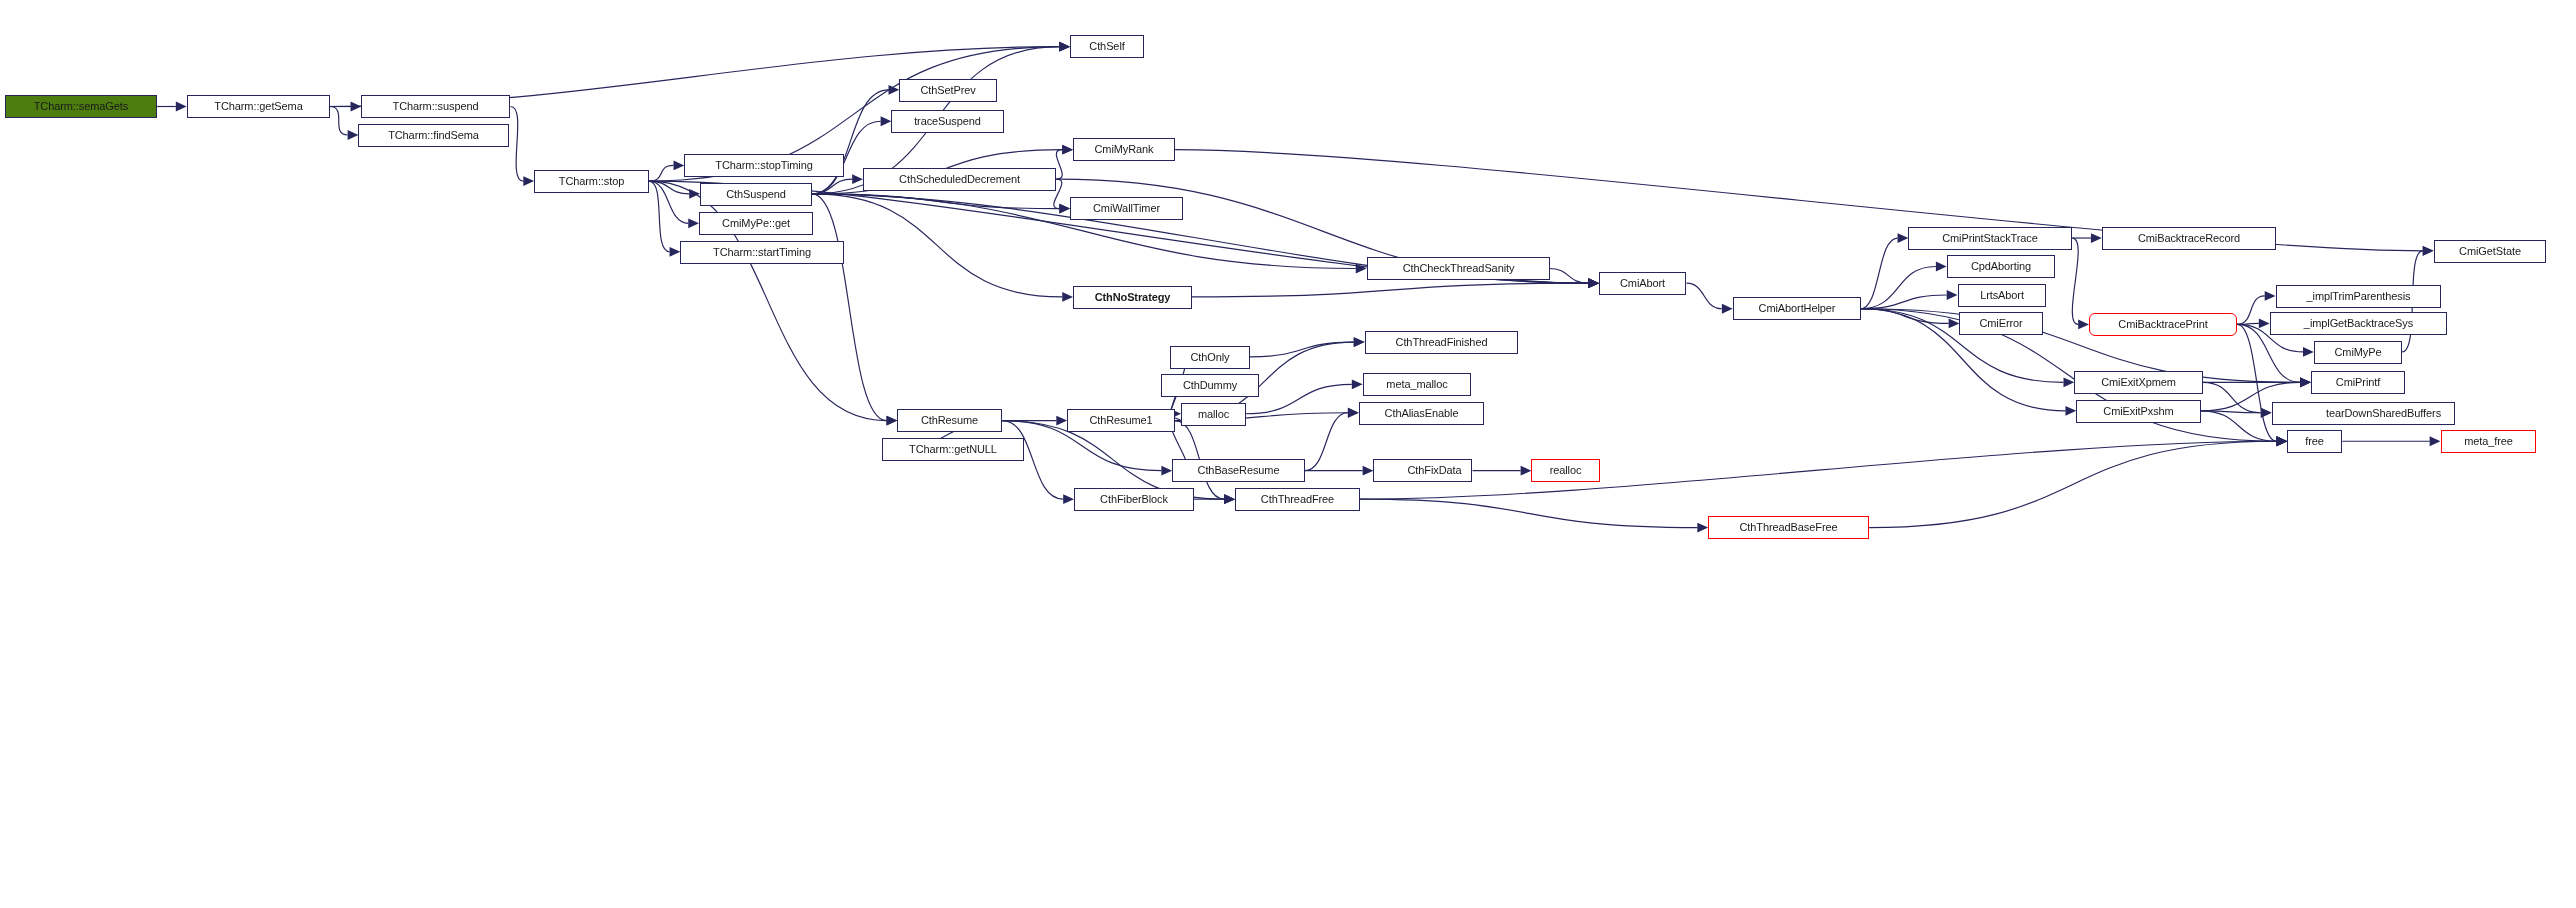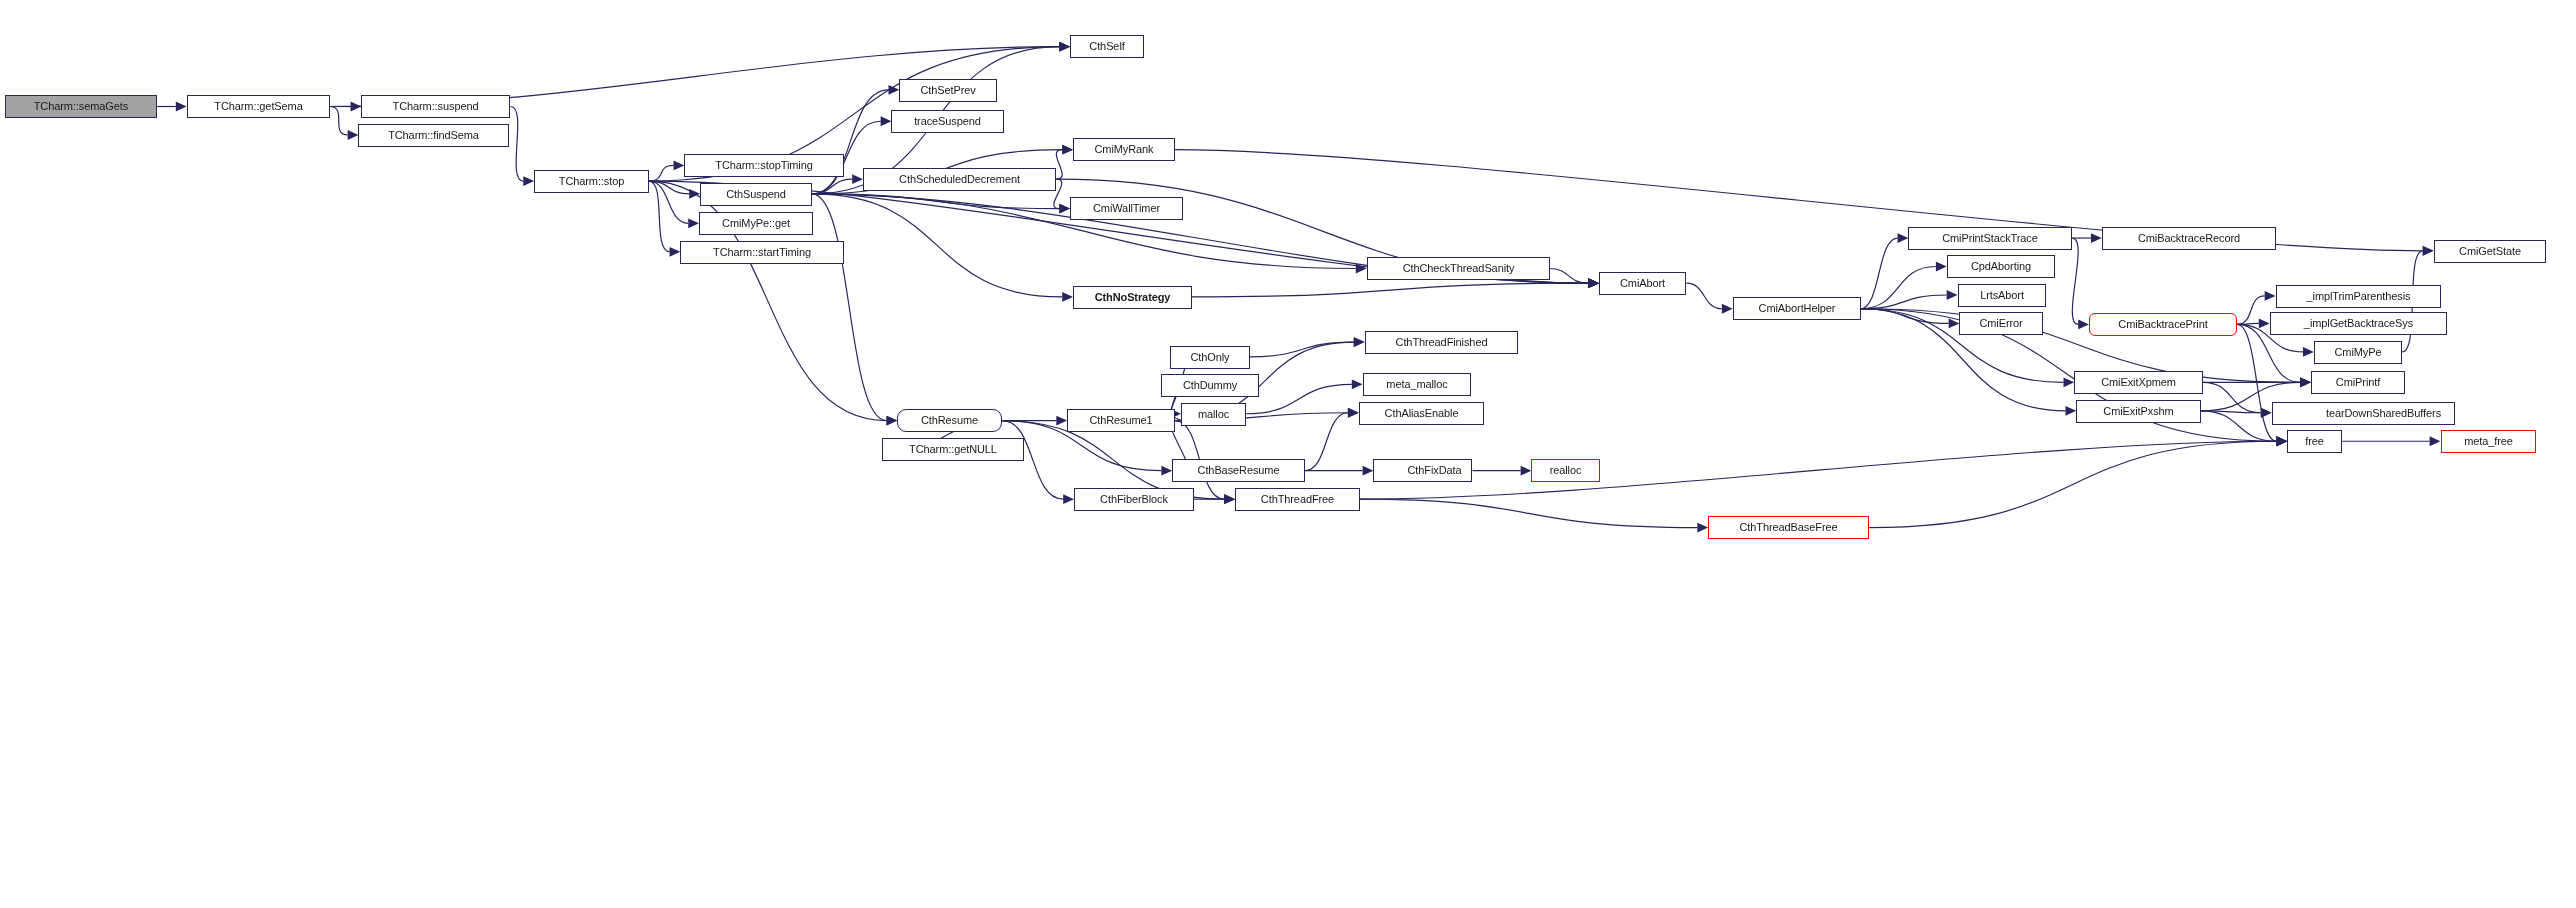--- a/index.html
+++ b/index.html
@@ -41,21 +41,21 @@
     line-height: 1;
     display: flex;
     align-items: center;
     justify-content: center;
     white-space: nowrap;
     letter-spacing: -0.1px;
     height: 22.6px;
     cursor: pointer;
   }
   .node.root {
-    background: #a3a3a3;
+    background: #4d7c0f;
     border-color: #26265c;
   }
   .node.red {
     border-color: #ff0000;
   }
 </style>
 </head>
 <body>
 
 <div id="graph-root">
@@ -316,21 +316,21 @@
       </div>
       <div class="node" style="left: 1359px; top: 402px; width: 125px;">
         <span>CthAliasEnable</span>
       </div>
       <div class="node" style="left: 2076px; top: 400px; width: 125px;">
         <span>CmiExitPxshm</span>
       </div>
       <div class="node" style="left: 2272px; top: 402px; width: 183px; padding-left: 40px;">
         <span>tearDownSharedBuffers</span>
       </div>
-      <div class="node" style="left: 897px; top: 409px; width: 105px; border-radius: 9px;">
+      <div class="node" style="left: 897px; top: 409px; width: 105px;">
         <span>CthResume</span>
       </div>
       <div class="node" style="left: 1067px; top: 409px; width: 108px;">
         <span>CthResume1</span>
       </div>
       <div class="node" style="left: 2287px; top: 430px; width: 55px;">
         <span>free</span>
       </div>
       <div class="node red" style="left: 2441px; top: 430px; width: 95px;">
         <span>meta_free</span>

